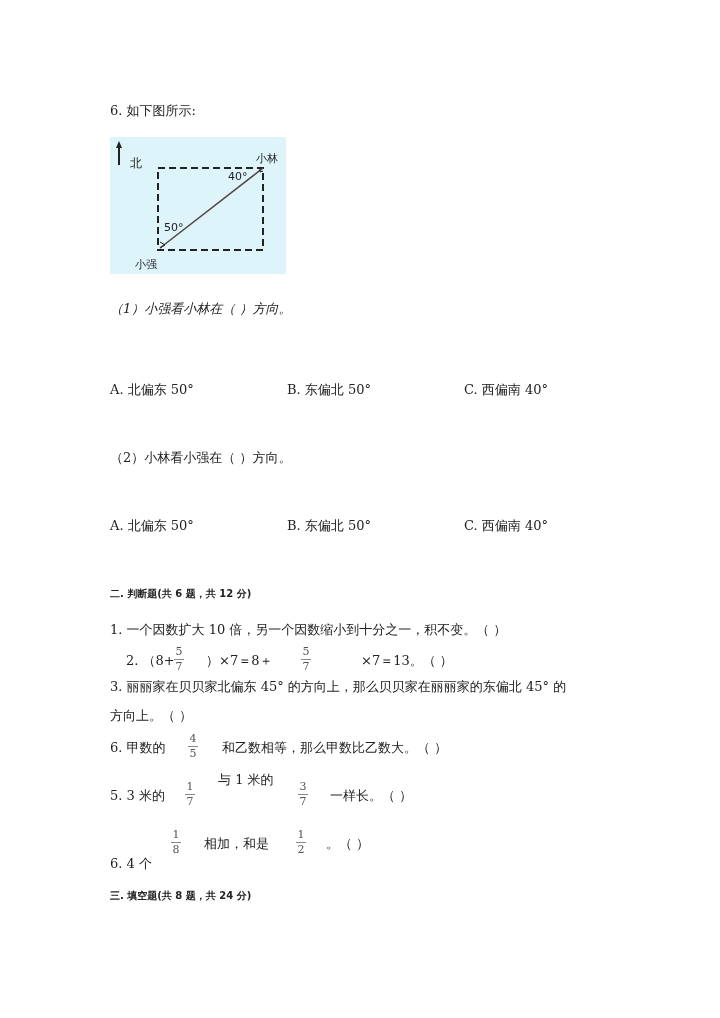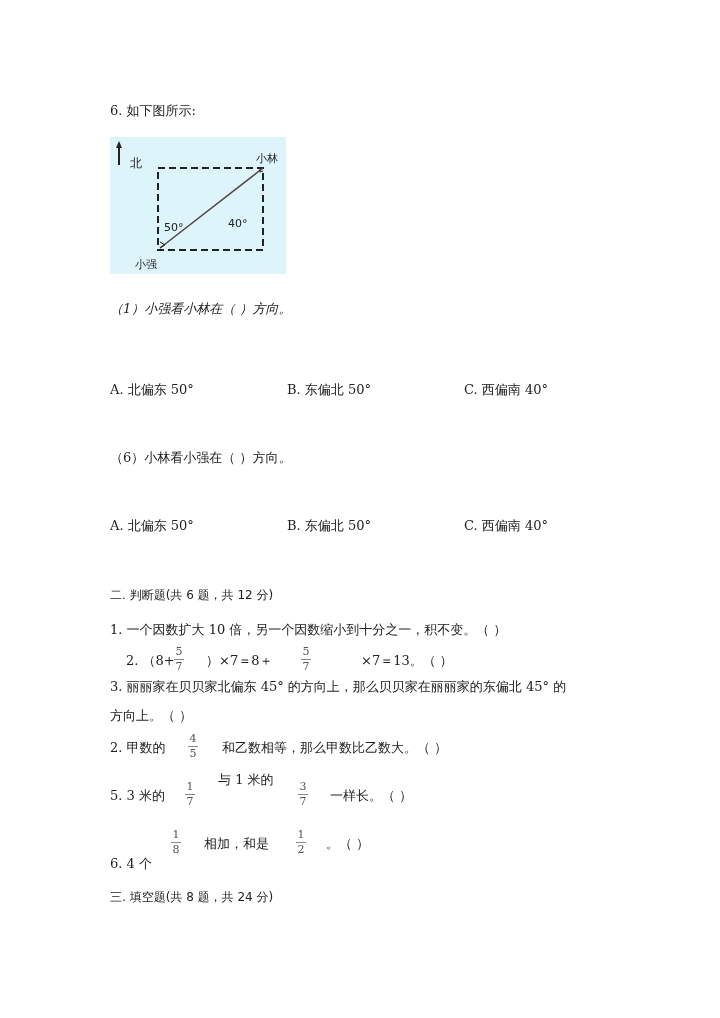--- a/index.html
+++ b/index.html
@@ -1,20 +1,20 @@
 <!DOCTYPE html>
 <html><head>
 <meta charset="utf-8">
 <style>
   html, body { margin: 0; padding: 0; background: #ffffff; }
   body { width: 720px; height: 1018px; position: relative; overflow: hidden;
          font-family: "DejaVu Serif", "Liberation Serif", serif; color: #222; }
   .abs { position: absolute; white-space: nowrap; }
   .t { font-size: 13px; line-height: 16px; }
-  .h { font-size: 12px; font-weight: normal; font-family: "DejaVu Sans", "Liberation Sans", sans-serif; }
+  .h { font-size: 10px; font-weight: bold; font-family: "DejaVu Sans", "Liberation Sans", sans-serif; }
   .frac { position: absolute; display: flex; flex-direction: column; align-items: center;
           font-size: 11px; line-height: 12px; color: #555; width: 14px; }
   .frac .bar { width: 10px; border-top: 1px solid #888; margin: 1px 0; }
   .figure { position: absolute; left: 110px; top: 137px; width: 176px; height: 137px; background: #dcf4fa; }
   .figure svg { position: absolute; left: 0; top: 0; }
   .fig-label { position: absolute; font-family: "DejaVu Sans", "Liberation Sans", sans-serif; font-size: 11px; color: #222; white-space: nowrap; }
 </style>
 </head>
 <body>
 
@@ -28,31 +28,31 @@
 
     <rect x="48" y="31" width="105" height="82" fill="none" stroke="#222" stroke-width="2" stroke-dasharray="7,4"></rect>
 
     <line x1="50" y1="111" x2="153" y2="31" stroke="#554444" stroke-width="1.5"></line>
 
     <path d="M50,105 L55,108 L50,111" fill="none" stroke="#222" stroke-width="1"></path>
     <path d="M150,31 L150,35 L153,34" fill="none" stroke="#222" stroke-width="1"></path>
   </svg>
   <span class="fig-label" style="left:20px; top:18px; font-size:12px;">北</span>
   <span class="fig-label" style="left:146px; top:14px;">小林</span>
-  <span class="fig-label" style="left:118px; top:33px;margin-top:47px;">40°</span>
+  <span class="fig-label" style="left:118px; top:33px;">40°</span>
   <span class="fig-label" style="left:54px; top:84px;">50°</span>
   <span class="fig-label" style="left:25px; top:120px;">小强</span>
 </div>
 
 <div class="abs t" style="left:110px; top:301px;font-style:italic;">（1）小强看小林在（        ）方向。</div>
 <div class="abs t" style="left:110px; top:382px;">A. 北偏东 50°</div>
 <div class="abs t" style="left:287px; top:382px;">B. 东偏北 50°</div>
 <div class="abs t" style="left:464px; top:382px;">C. 西偏南 40°</div>
 
-<div class="abs t" style="left:110px; top:450px;">（6）小林看小强在（        ）方向。</div>
+<div class="abs t" style="left:110px; top:450px;">（2）小林看小强在（        ）方向。</div>
 <div class="abs t" style="left:110px; top:518px;">A. 北偏东 50°</div>
 <div class="abs t" style="left:287px; top:518px;">B. 东偏北 50°</div>
 <div class="abs t" style="left:464px; top:518px;">C. 西偏南 40°</div>
 
 <div class="abs h" style="left:110px; top:587px;">二. 判断题(共 6 题，共 12 分)</div>
 
 <div class="abs t" style="left:110px; top:622px;">1. 一个因数扩大 10 倍，另一个因数缩小到十分之一，积不变。（        ）</div>
 
 <div>
   <span class="abs t" style="left:110px; top:653px;margin-left:16px;">2. （8+</span>
@@ -67,21 +67,21 @@
       <span class="bar"></span>
       <span>7</span>
   </div>
   <span class="abs t" style="left:334px; top:653px;margin-left:27px;">×7＝13。（        ）</span>
 </div>
 
 <div class="abs t" style="left:110px; top:679px;">3. 丽丽家在贝贝家北偏东 45° 的方向上，那么贝贝家在丽丽家的东偏北 45° 的</div>
 <div class="abs t" style="left:110px; top:708px;">方向上。（        ）</div>
 
 <div>
-  <span class="abs t" style="left:110px; top:740px;">2. 甲数的</span>
+  <span class="abs t" style="left:110px; top:740px;">6. 甲数的</span>
   <div class="frac" style="left:186px; top:733px;">
     <span>4</span>
       <span class="bar"></span>
       <span>5</span>
   </div>
   <span class="abs t" style="left:222px; top:740px;">和乙数相等，那么甲数比乙数大。（        ）</span>
 </div>
 
 <div>
   <span class="abs t" style="left:110px; top:788px;">5. 3 米的</span>

